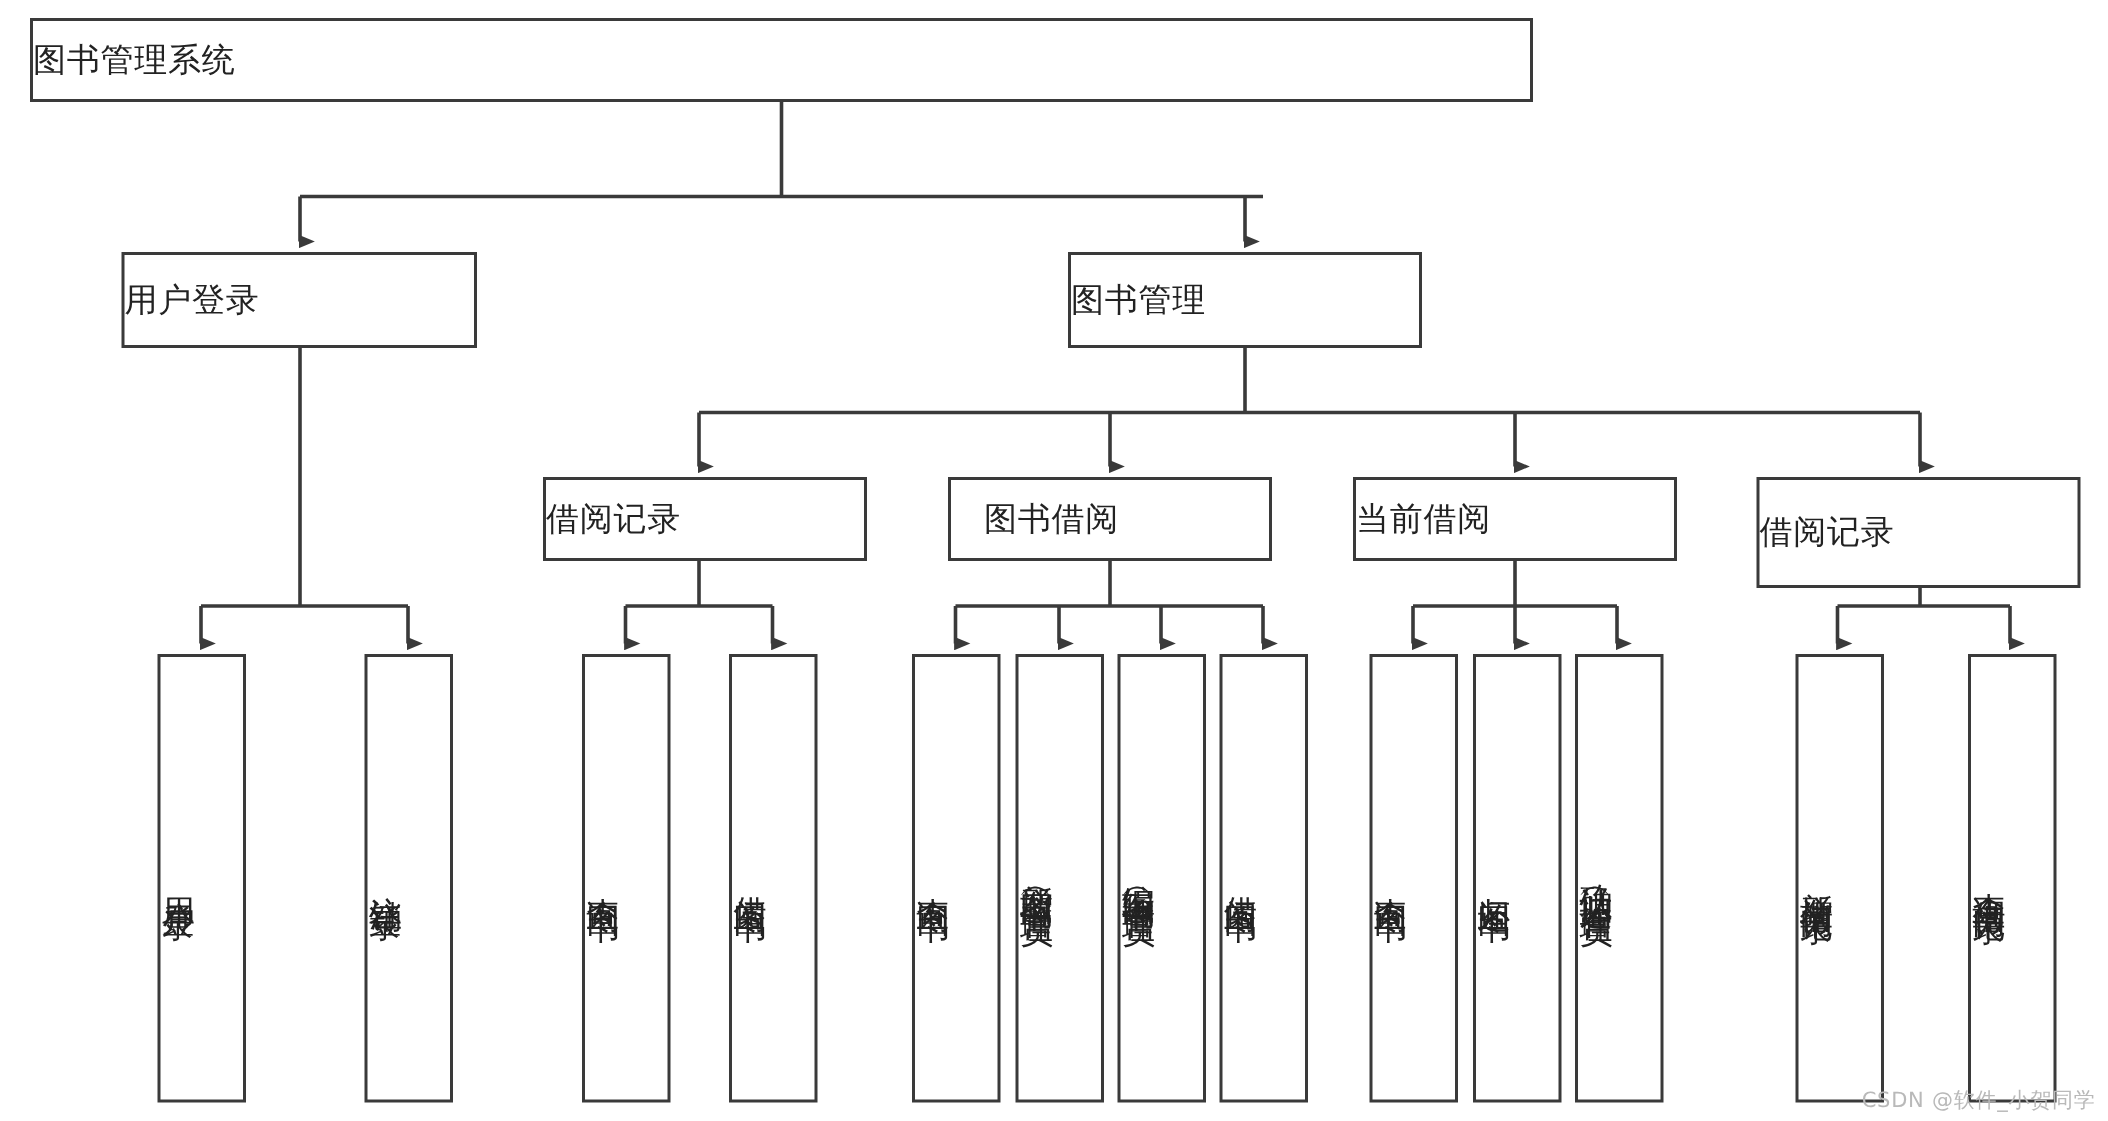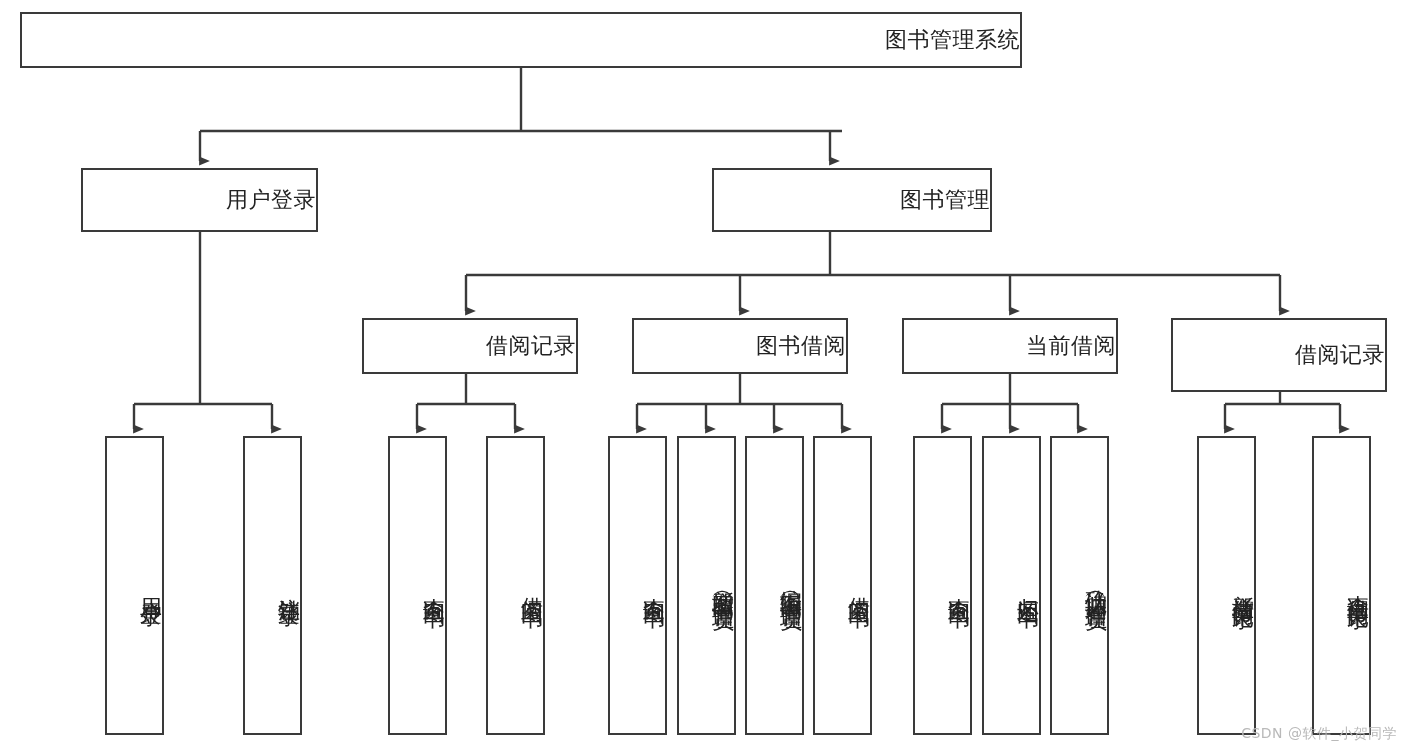--- a/index.html
+++ b/index.html
@@ -24,21 +24,21 @@
     width: 1405px;
     height: 747px;
   }
   .node {
     position: absolute;
     box-sizing: border-box;
     background: #ffffff;
     border: 2px solid #3a3a3a;
     display: flex;
     align-items: center;
-    justify-content: flex-end;
+    justify-content: flex-start;
     color: #222222;
   }
   .node.horiz {
     font-size: 22px;
     letter-spacing: 0.5px;
   }
   .node.vert {
     font-size: 22px;
   }
   .node.vert .vlabel {
@@ -118,31 +118,31 @@
     </g>
   </svg>
 
   <div class="node horiz" style="left:20px; top:12px; width:1002px; height:56px;">
     <span class="hlabel">图书管理系统</span>
   </div>
 
   <div class="node horiz" style="left:81px; top:168px; width:237px; height:64px;">
     <span class="hlabel">用户登录</span>
   </div>
-  <div class="node horiz" style="left:712px; top:168px; width:280px; height:64px;">
+  <div class="node horiz" style="left:712px; top:168px; width:236px; height:64px;">
     <span class="hlabel">图书管理</span>
   </div>
 
   <div class="node horiz" style="left:362px; top:318px; width:216px; height:56px;">
     <span class="hlabel">借阅记录</span>
   </div>
-  <div class="node horiz" style="left:632px; top:318px; width:216px; height:56px;">
+  <div class="node horiz" style="left:632px; top:318px; width:216px; height:56px;padding-left:22px;">
     <span class="hlabel">图书借阅</span>
   </div>
-  <div class="node horiz" style="left:902px; top:318px; width:216px; height:56px;padding-left:16px;">
+  <div class="node horiz" style="left:902px; top:318px; width:216px; height:56px;">
     <span class="hlabel">当前借阅</span>
   </div>
   <div class="node horiz" style="left:1171px; top:318px; width:216px; height:74px;">
     <span class="hlabel">借阅记录</span>
   </div>
 
   <div class="node vert" style="left:105px; top:436px; width:59px; height:299px;">
     <span class="vlabel">用户登录</span>
   </div>
   <div class="node vert" style="left:243px; top:436px; width:59px; height:299px;">

